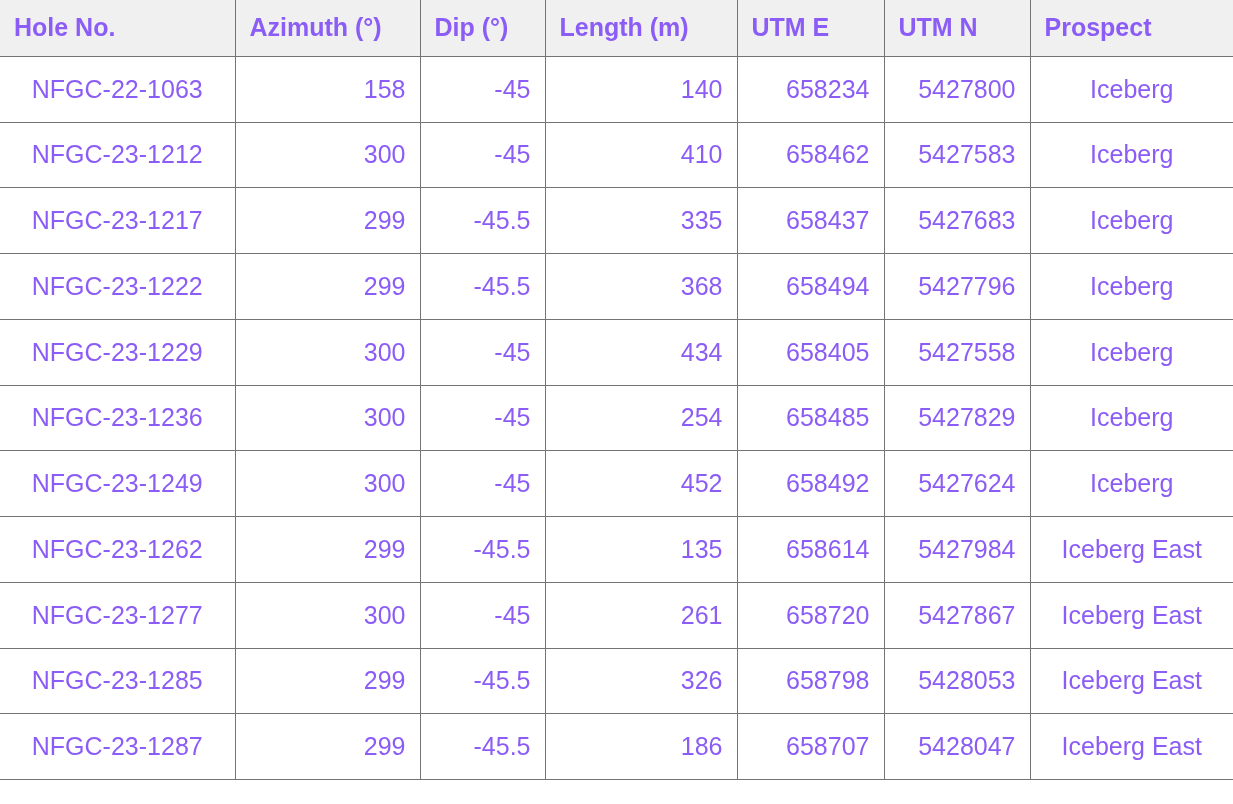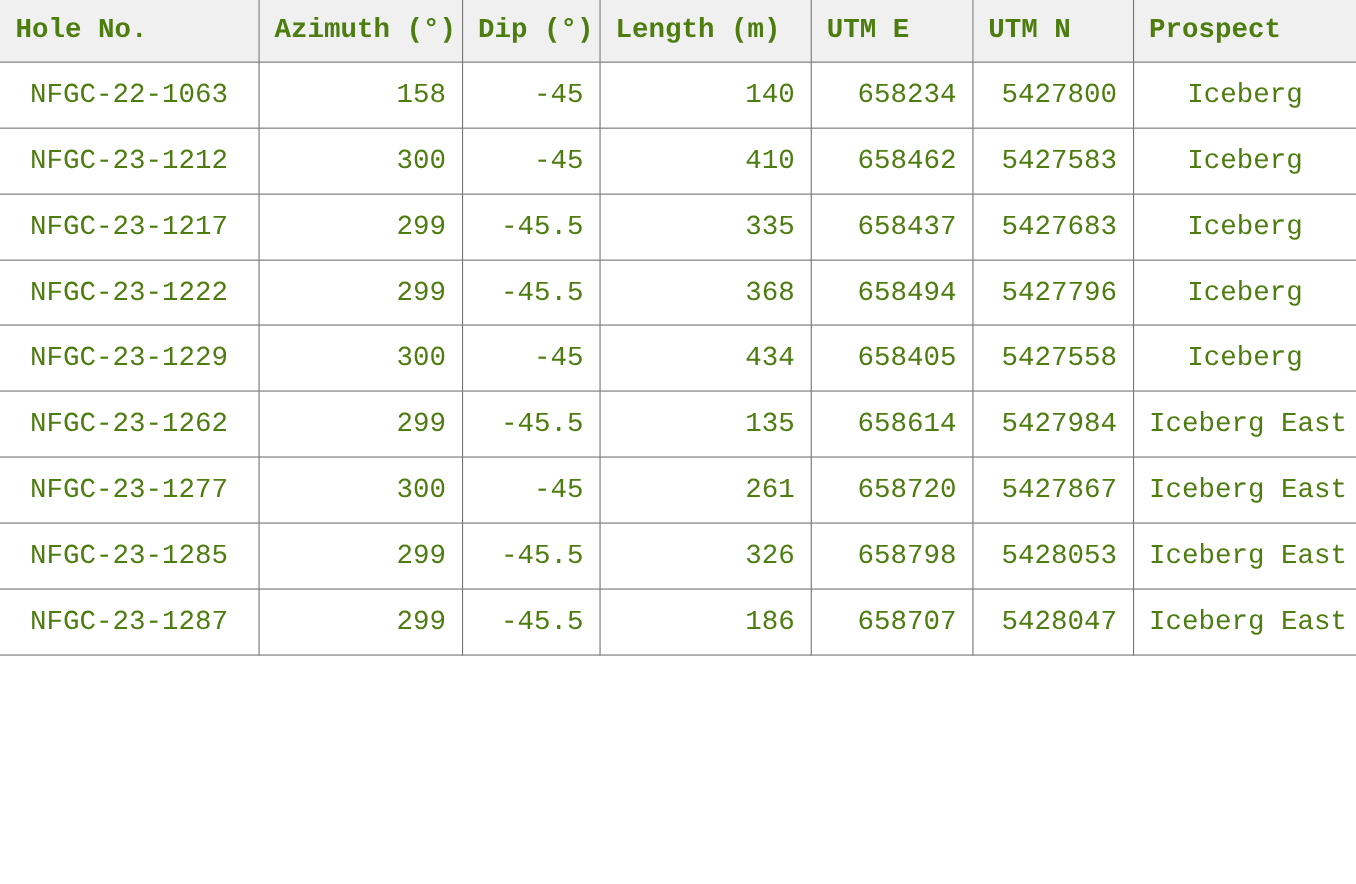--- a/index.html
+++ b/index.html
@@ -9,24 +9,24 @@
   }
   body {
     width: 1233px;
     height: 804px;
     overflow: hidden;
   }
   table.drill-table {
     border-collapse: collapse;
     table-layout: fixed;
     width: 1233px;
-    height: 596px;
-    font-family: Liberation Mono, monospace;
+    height: 780px;
+    font-family: Liberation Sans, sans-serif;
     font-size: 25px;
-    color: #4d7c0f;
+    color: #8b5cf6;
   }
   table.drill-table th,
   table.drill-table td {
     border-right: 1px solid #747474;
     border-bottom: 1px solid #747474;
     height: 56.4px;
     padding: 0 14px 0 14px;
     white-space: nowrap;
     overflow: hidden;
     vertical-align: middle;
@@ -116,20 +116,38 @@
       <tr>
         <td class="align-left">NFGC-23-1229</td>
         <td class="align-right">300</td>
         <td class="align-right">-45</td>
         <td class="align-right">434</td>
         <td class="align-right">658405</td>
         <td class="align-right">5427558</td>
         <td class="align-left">Iceberg</td>
       </tr>
       <tr>
+        <td class="align-left">NFGC-23-1236</td>
+        <td class="align-right">300</td>
+        <td class="align-right">-45</td>
+        <td class="align-right">254</td>
+        <td class="align-right">658485</td>
+        <td class="align-right">5427829</td>
+        <td class="align-left">Iceberg</td>
+      </tr>
+      <tr>
+        <td class="align-left">NFGC-23-1249</td>
+        <td class="align-right">300</td>
+        <td class="align-right">-45</td>
+        <td class="align-right">452</td>
+        <td class="align-right">658492</td>
+        <td class="align-right">5427624</td>
+        <td class="align-left">Iceberg</td>
+      </tr>
+      <tr>
         <td class="align-left">NFGC-23-1262</td>
         <td class="align-right">299</td>
         <td class="align-right">-45.5</td>
         <td class="align-right">135</td>
         <td class="align-right">658614</td>
         <td class="align-right">5427984</td>
         <td class="align-left">Iceberg East</td>
       </tr>
       <tr>
         <td class="align-left">NFGC-23-1277</td>

